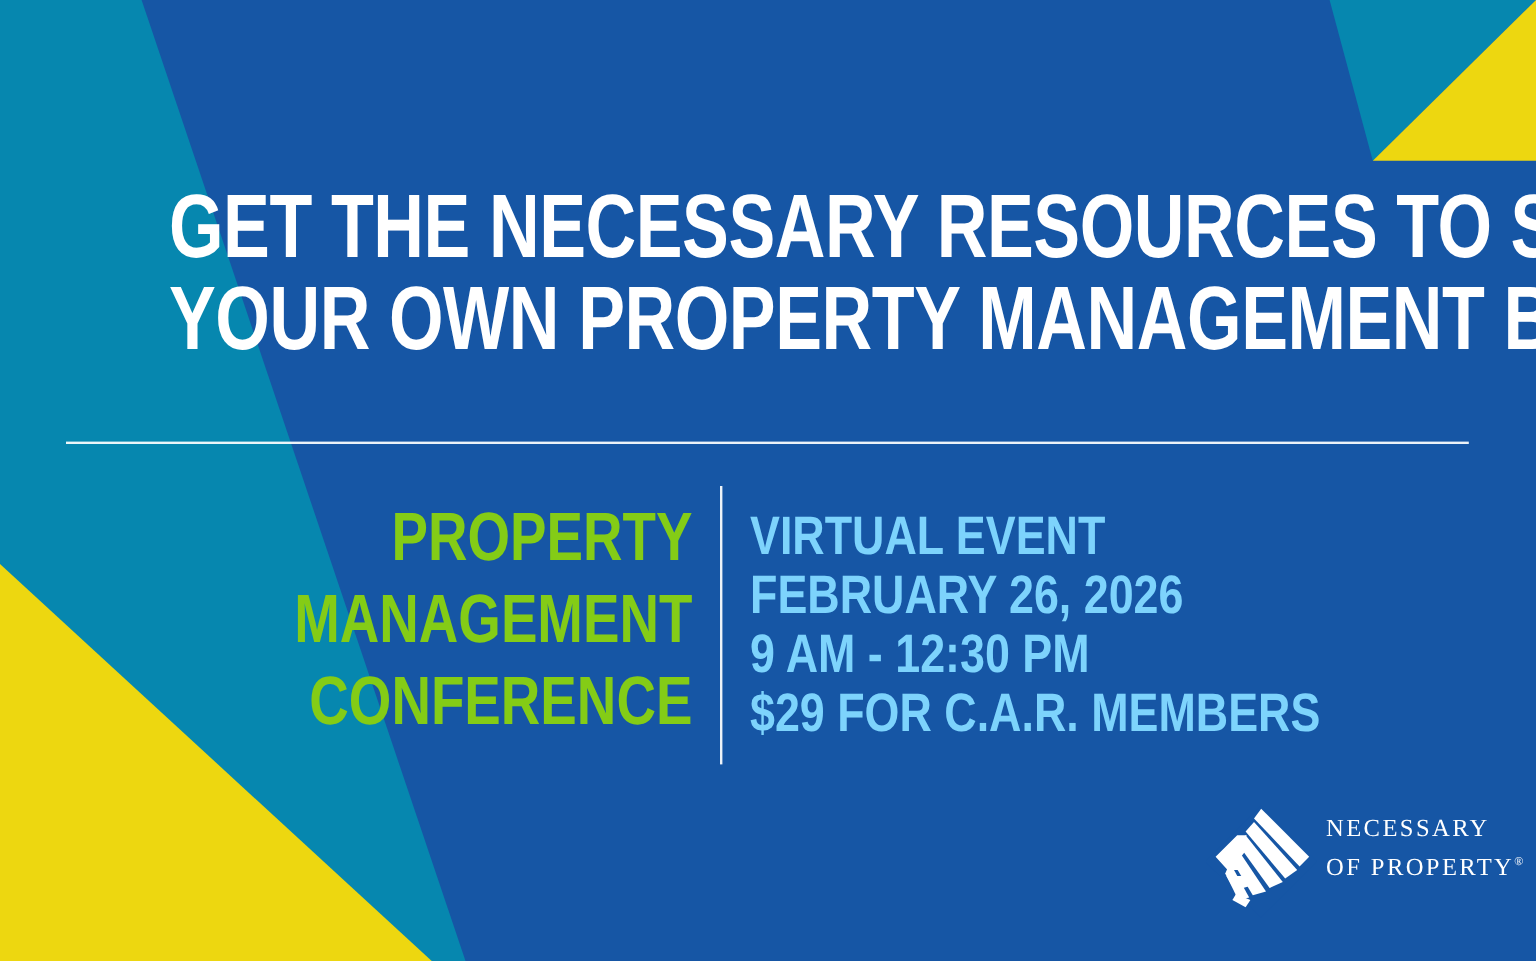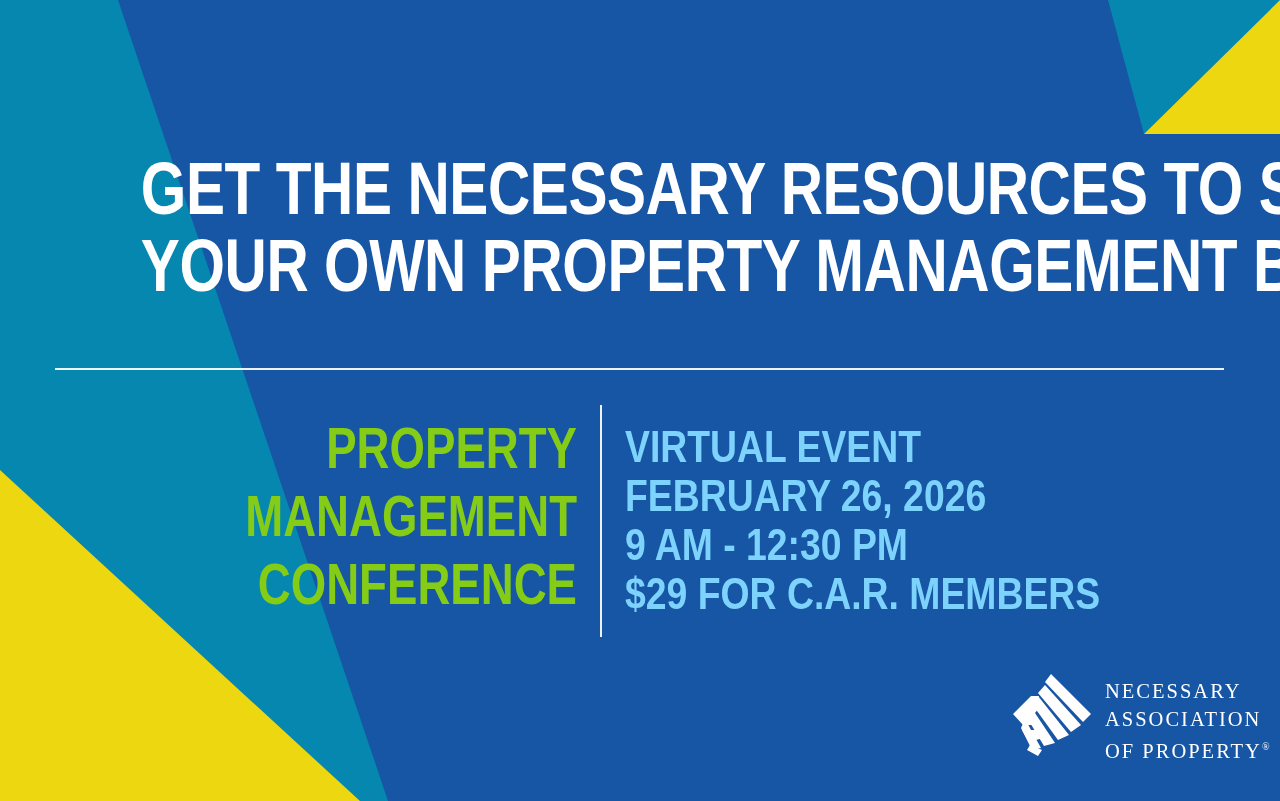--- a/index.html
+++ b/index.html
@@ -216,21 +216,20 @@
         <path d="M26 39 L50 75 L39 78 L21 48 Z"></path>
         <path d="M20 51 L36 80 L27 82 L16 60 Z"></path>
         <path d="M8 46 L26 28 L34 28 L30 36 L34 40 L26 50 L33 57 L18 57 Z"></path>
         <path d="M17 62 L31 62 L38 70 L24 74 Z"></path>
         <path d="M25 77 L37 82 L33 88 L22 82 Z"></path>
       </g>
     </svg>
 
     <div class="logo-wordmark">
       <span class="w-line">NECESSARY</span>
-      <span class="w-line">ASSOCIATION</span>
       <span class="w-line">
         <span>OF PROPERTY</span><span class="reg">®</span>
       </span>
     </div>
 
   </div>
 
 </div>
 
 </body></html>

